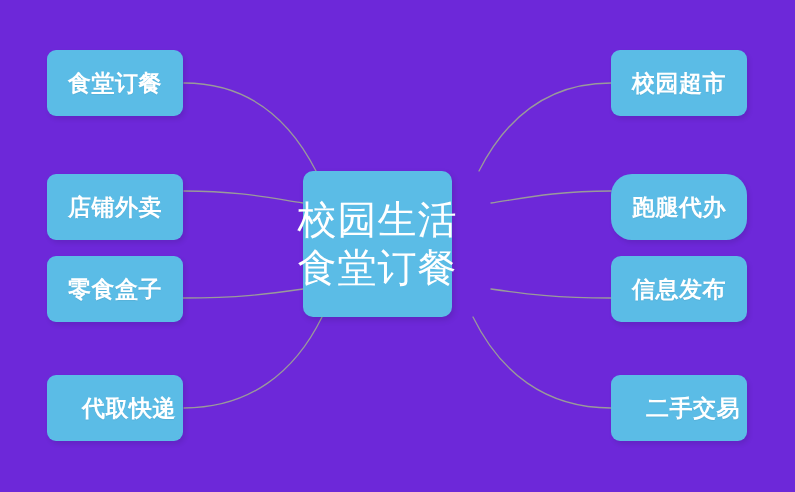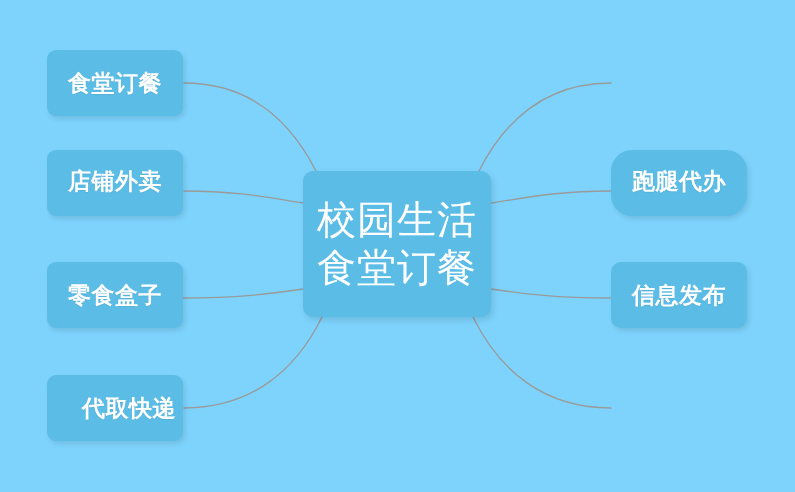--- a/index.html
+++ b/index.html
@@ -46,47 +46,47 @@
     font-size: 23px;
     font-weight: bold;
     letter-spacing: 0.5px;
     line-height: 1;
     white-space: nowrap;
     text-shadow: 0 1px 1px rgba(0,0,0,0.06);
   }
   .center-node {
     left: 303px;
     top: 171px;
-    width: 188px;
+    width: 149px;
     height: 146px;
     border-radius: 10px;
     box-shadow: 2px 3px 6px rgba(0,0,0,0.12);
     flex-direction: column;
     z-index: 4;
   }
   .center-line {
     font-size: 39px;
     font-weight: normal;
     line-height: 1.22;
     letter-spacing: 1px;
     white-space: nowrap;
   }
 
   
   .lx { left: 47px; }
   .rx { left: 611px; }
   .row1 { top: 50px; }
-  .row2 { top: 150px; font-family: Liberation Mono, monospace; }
-  .row3 { top: 262px; }
+  .row2 { top: 174px; }
+  .row3 { top: 256px; }
   .row4 { top: 375px; padding-left: 28px; }
 </style>
 </head>
 <body>
 
-<div id="canvas" style="background: #7dd3fc;">
+<div id="canvas" style="background: #6d28d9;">
 
   <svg id="connectors" viewBox="0 0 795 492" xmlns="http://www.w3.org/2000/svg">
     <g fill="none" stroke="#9a9a9a" stroke-width="1.3" stroke-linecap="round">
 
       <path d="M 184 83 C 250 83, 290 120, 316 171" stroke="#9a9a9a"></path>
 
       <path d="M 184 191 C 240 191, 270 198, 303 203" stroke="#9a9a9a"></path>
 
       <path d="M 182 298 C 240 298, 268 294, 303 289" stroke="#9a9a9a"></path>
 
@@ -113,20 +113,26 @@
   </div>
   <div class="node leaf-node lx row4" style="background: rgb(91, 188, 230); color: rgb(255, 255, 255);">
     <span class="leaf-label">代取快递</span>
   </div>
 
   <div class="node center-node" style="background: rgb(91, 188, 230); color: rgb(255, 255, 255);">
     <span class="center-line">校园生活</span>
     <span class="center-line">食堂订餐</span>
   </div>
 
+  <div class="node leaf-node rx row1" style="background: rgb(91, 188, 230); color: rgb(255, 255, 255);">
+    <span class="leaf-label">校园超市</span>
+  </div>
   <div class="node leaf-node rx row2" style="background: rgb(91, 188, 230); color: rgb(255, 255, 255); border-radius: 21px;">
     <span class="leaf-label">跑腿代办</span>
   </div>
   <div class="node leaf-node rx row3" style="background: rgb(91, 188, 230); color: rgb(255, 255, 255); border-radius: 10px;">
     <span class="leaf-label">信息发布</span>
   </div>
+  <div class="node leaf-node rx row4" style="background: rgb(91, 188, 230); color: rgb(255, 255, 255);">
+    <span class="leaf-label">二手交易</span>
+  </div>
 
 </div>
 
 </body></html>

